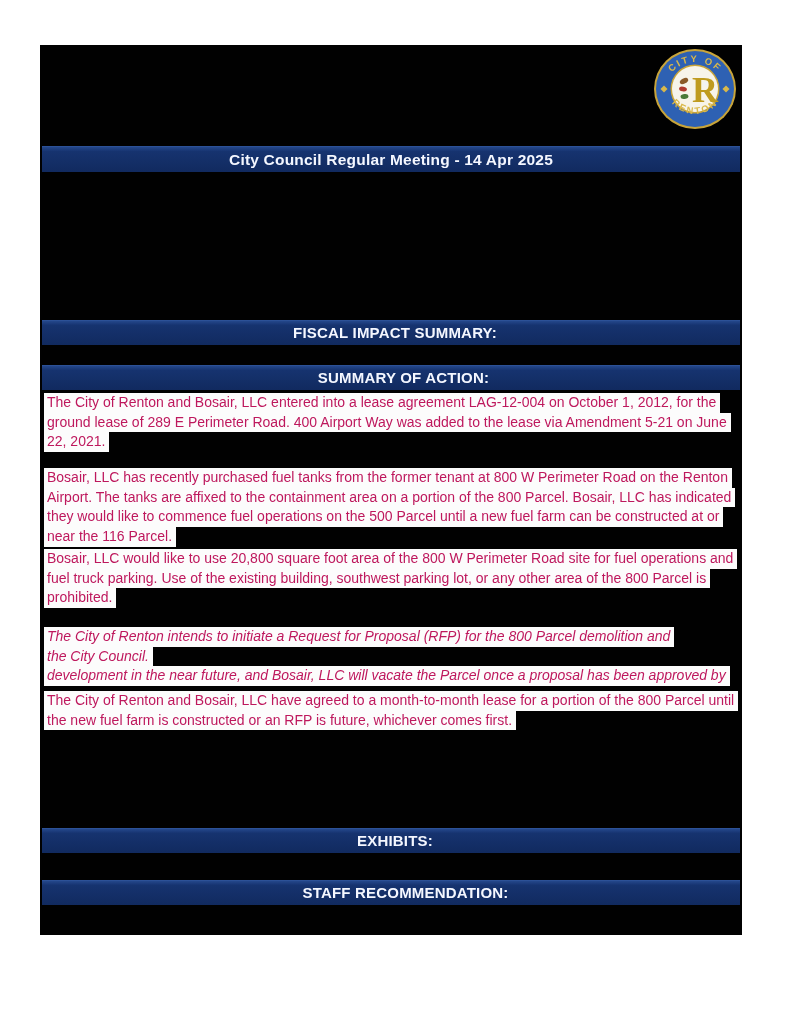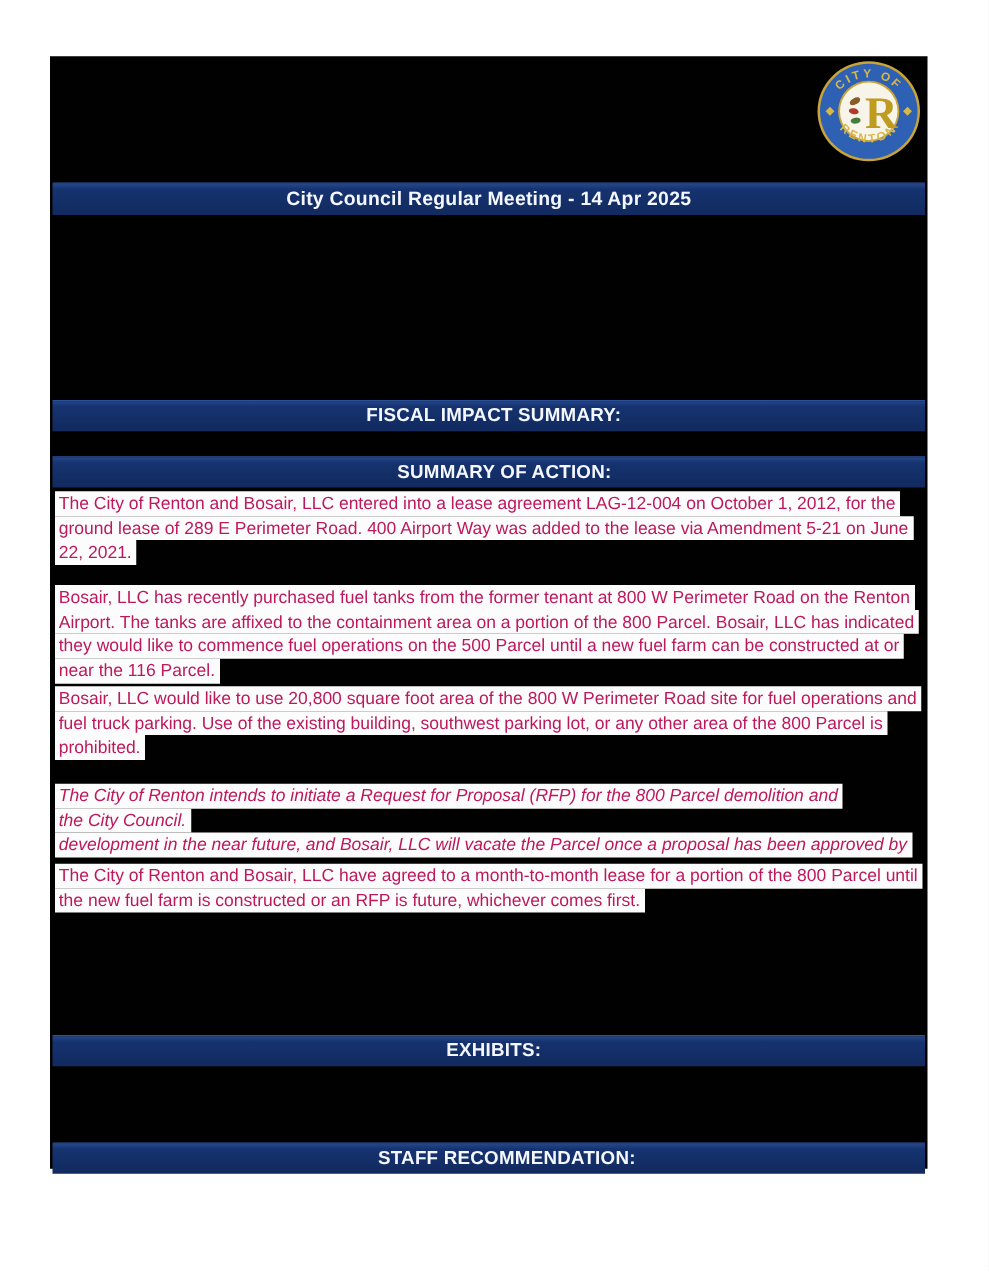--- a/index.html
+++ b/index.html
@@ -15,21 +15,21 @@
     background:linear-gradient(180deg,#24478b 0,#16336f 18%,#112a5f 100%);
     border-top:1px solid #2c5197;box-sizing:border-box;
     color:#f4f7ff;font-size:15px;font-weight:600;line-height:24px;
     letter-spacing:.2px;white-space:nowrap;
   }
   .bar.section{padding-left:8px;text-align:center;}
   .bar.title{top:101px;height:26px;line-height:25px;text-align:center;font-size:15.5px;}
   .bar.fiscal{top:275px;}
   .bar.summary{top:320px;padding-left:25px;}
   .bar.exhibits{top:752px;margin-top:31px;}
-  .bar.staff{top:869px;padding-left:29px;}
+  .bar.staff{top:835px;padding-left:29px;}
   .logo{position:absolute;left:613px;top:3px;width:84px;height:82px;}
   .textflow{position:absolute;left:4px;top:348px;width:730px;}
   .para{margin:0 0 17px 0;}
   .para.p1{margin-bottom:16px;}
   .para.p2{margin-bottom:2px;}
   .para.p3{margin-bottom:19px;}
   .para.p4{margin-bottom:5px;font-style:italic;}
   .para.p5{margin-bottom:0;}
   .line{height:19.7px;white-space:nowrap;}
   .line > span{

